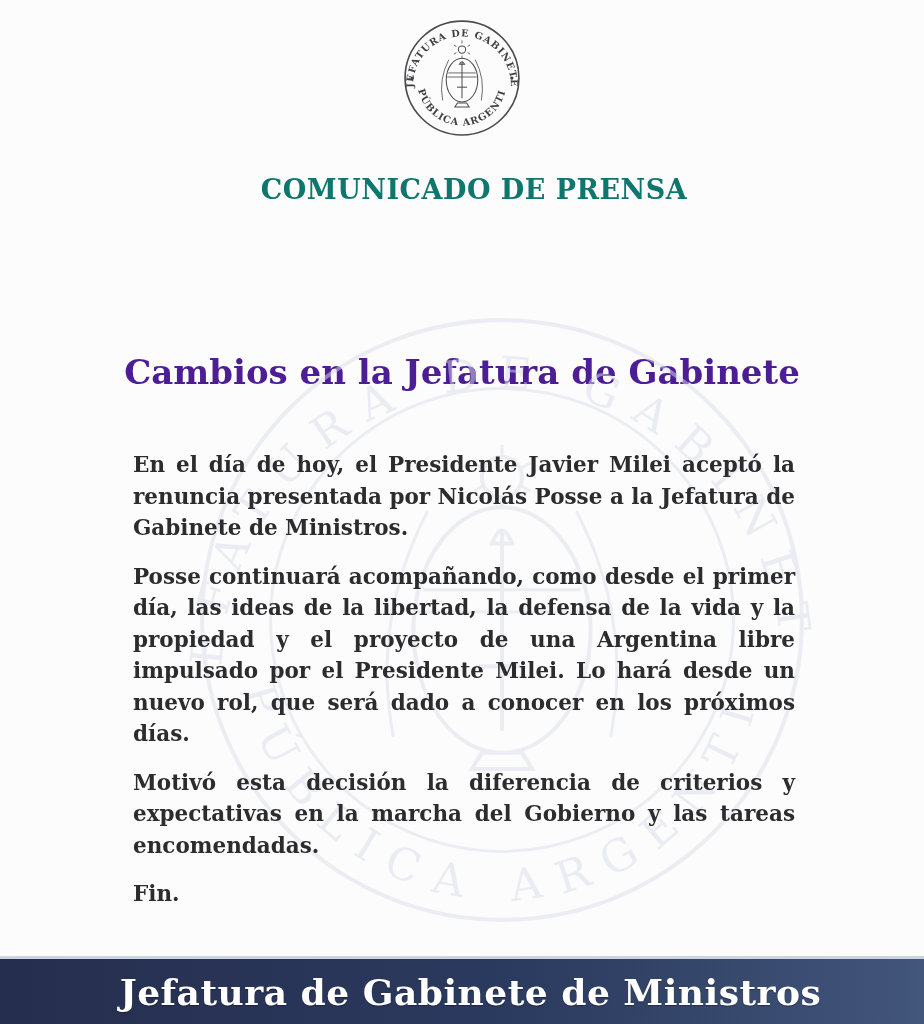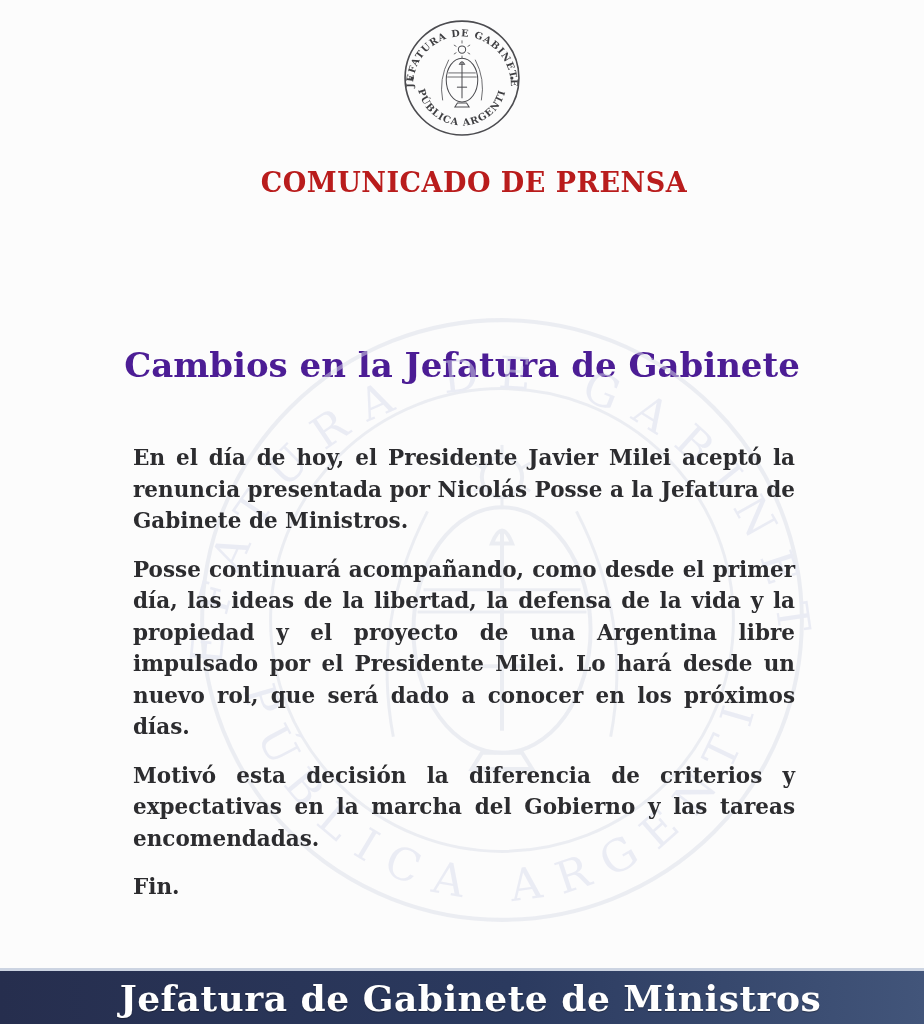--- a/index.html
+++ b/index.html
@@ -32,26 +32,26 @@
   
   .seal-wrap { padding-top: 16px; text-align: center; }
   .seal text {
     font-family: "DejaVu Serif", "Liberation Serif", serif;
     fill: #3f3f42;
   }
   .seal .s-stroke { stroke: #4c4c50; fill: none; }
 
   
   .kicker {
-    margin-top: 26px;
+    margin-top: 33px;
     text-align: center;
     font-size: 27px;
     font-weight: bold;
     letter-spacing: 0.5px;
-    color: #b91c1c;
+    color: #0f766e;
     line-height: 30px;
     padding-left: 24px;
   }
   .doc-title {
     margin-top: 146px;
     text-align: center;
     font-size: 34px;
     font-weight: bold;
     color: #4c1d95;
     line-height: 42px;
@@ -72,21 +72,21 @@
   }
   .closing {
     margin-top: 32px;
     text-align: left;
   }
 
   
   .footer-bar {
     position: absolute;
     left: 0; bottom: 0;
-    width: 100%; height: 56px;
+    width: 100%; height: 68px;
     background: linear-gradient(90deg, #262e4e 0%, #2b3a5f 55%, #42557a 100%);
     border-top: 3px solid #ccd4e2;
     box-sizing: border-box;
     display: flex;
     align-items: center;
     justify-content: center;
     padding-left: 17px;
   }
   .footer-title {
     color: #ffffff;

